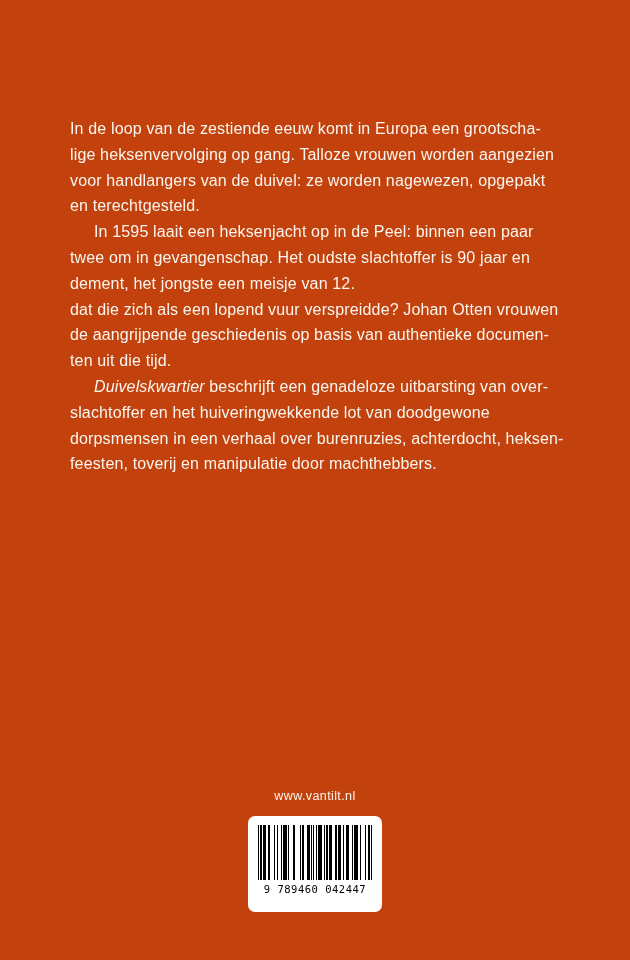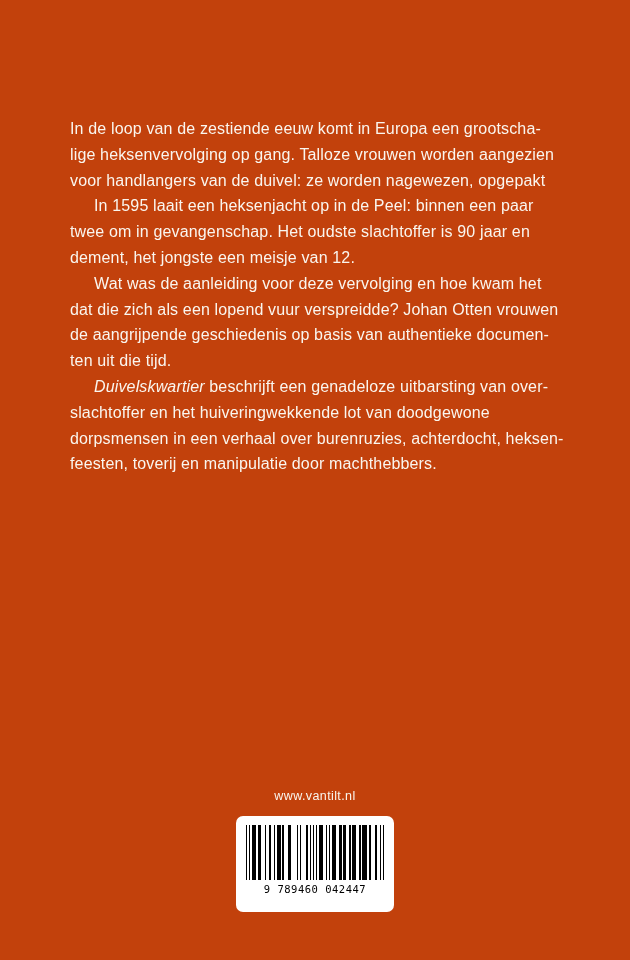--- a/index.html
+++ b/index.html
@@ -35,21 +35,21 @@
     width: 100%;
     text-align: center;
     font-size: 12.5px;
     letter-spacing: 0.4px;
   }
   .barcode-box {
     position: absolute;
     top: 816px;
     left: 50%;
     transform: translateX(-50%);
-    width: 158px;
+    width: 134px;
     height: 96px;
     border-radius: 7px;
     display: flex;
     flex-direction: column;
     align-items: center;
     box-sizing: border-box;
     padding: 9px 10px 17px 10px;
   }
   .barcode-bars {
     width: 100%;
@@ -67,28 +67,28 @@
 </head>
 <body>
 
 <div class="cover" style="background: #c2410c; color: rgb(250, 246, 239);">
 
   <div class="synopsis">
       <div class="para">
         <div class="line">In de loop van de zestiende eeuw komt in Europa een grootscha-</div>
         <div class="line">lige heksenvervolging op gang. Talloze vrouwen worden aangezien</div>
         <div class="line">voor handlangers van de duivel: ze worden nagewezen, opgepakt</div>
+        <div class="line">en terechtgesteld.</div>
       </div>
       <div class="para">
         <div class="line indent">In 1595 laait een heksenjacht op in de Peel: binnen een paar</div>
         <div class="line">twee om in gevangenschap. Het oudste slachtoffer is 90 jaar en</div>
         <div class="line">dement, het jongste een meisje van 12.</div>
       </div>
       <div class="para">
-        <div class="line indent">Wat was de aanleiding voor deze vervolging en hoe kwam het</div>
         <div class="line">dat die zich als een lopend vuur verspreidde? Johan Otten vrouwen</div>
         <div class="line">de aangrijpende geschiedenis op basis van authentieke documen-</div>
         <div class="line">ten uit die tijd.</div>
       </div>
       <div class="para">
         <div class="line indent"><em>Duivelskwartier</em> beschrijft een genadeloze uitbarsting van over-</div>
         <div class="line">slachtoffer en het huiveringwekkende lot van doodgewone</div>
         <div class="line">dorpsmensen in een verhaal over burenruzies, achterdocht, heksen-</div>
         <div class="line">feesten, toverij en manipulatie door machthebbers.</div>
       </div>

